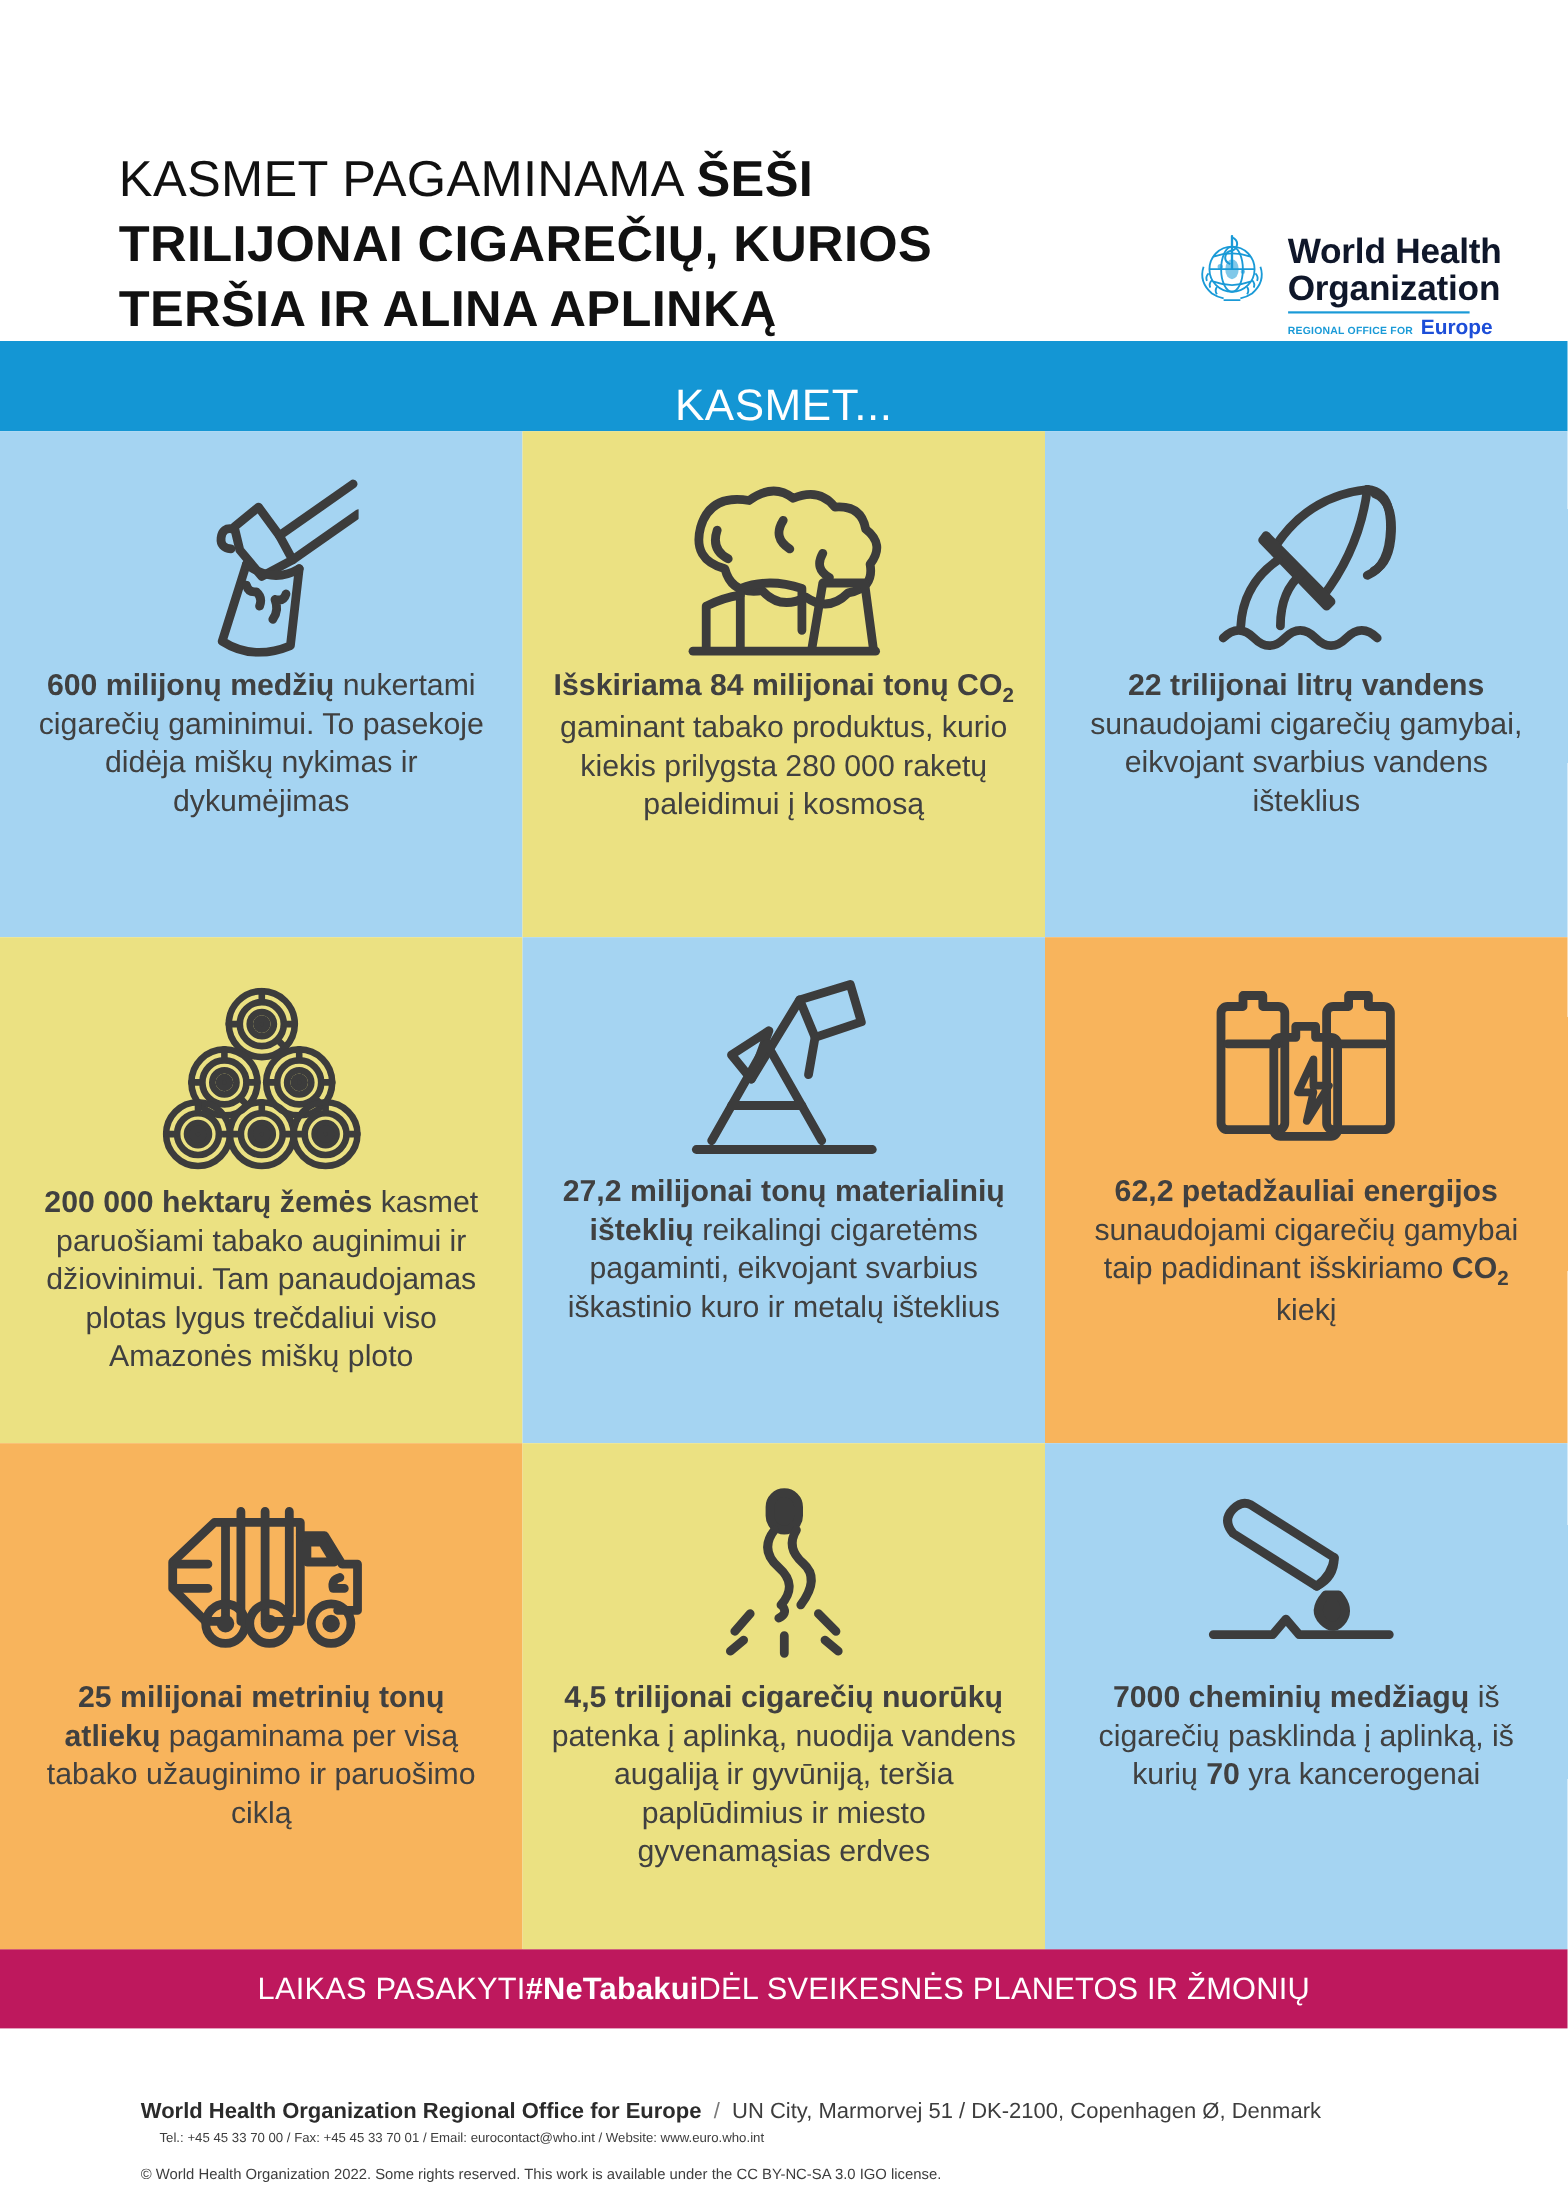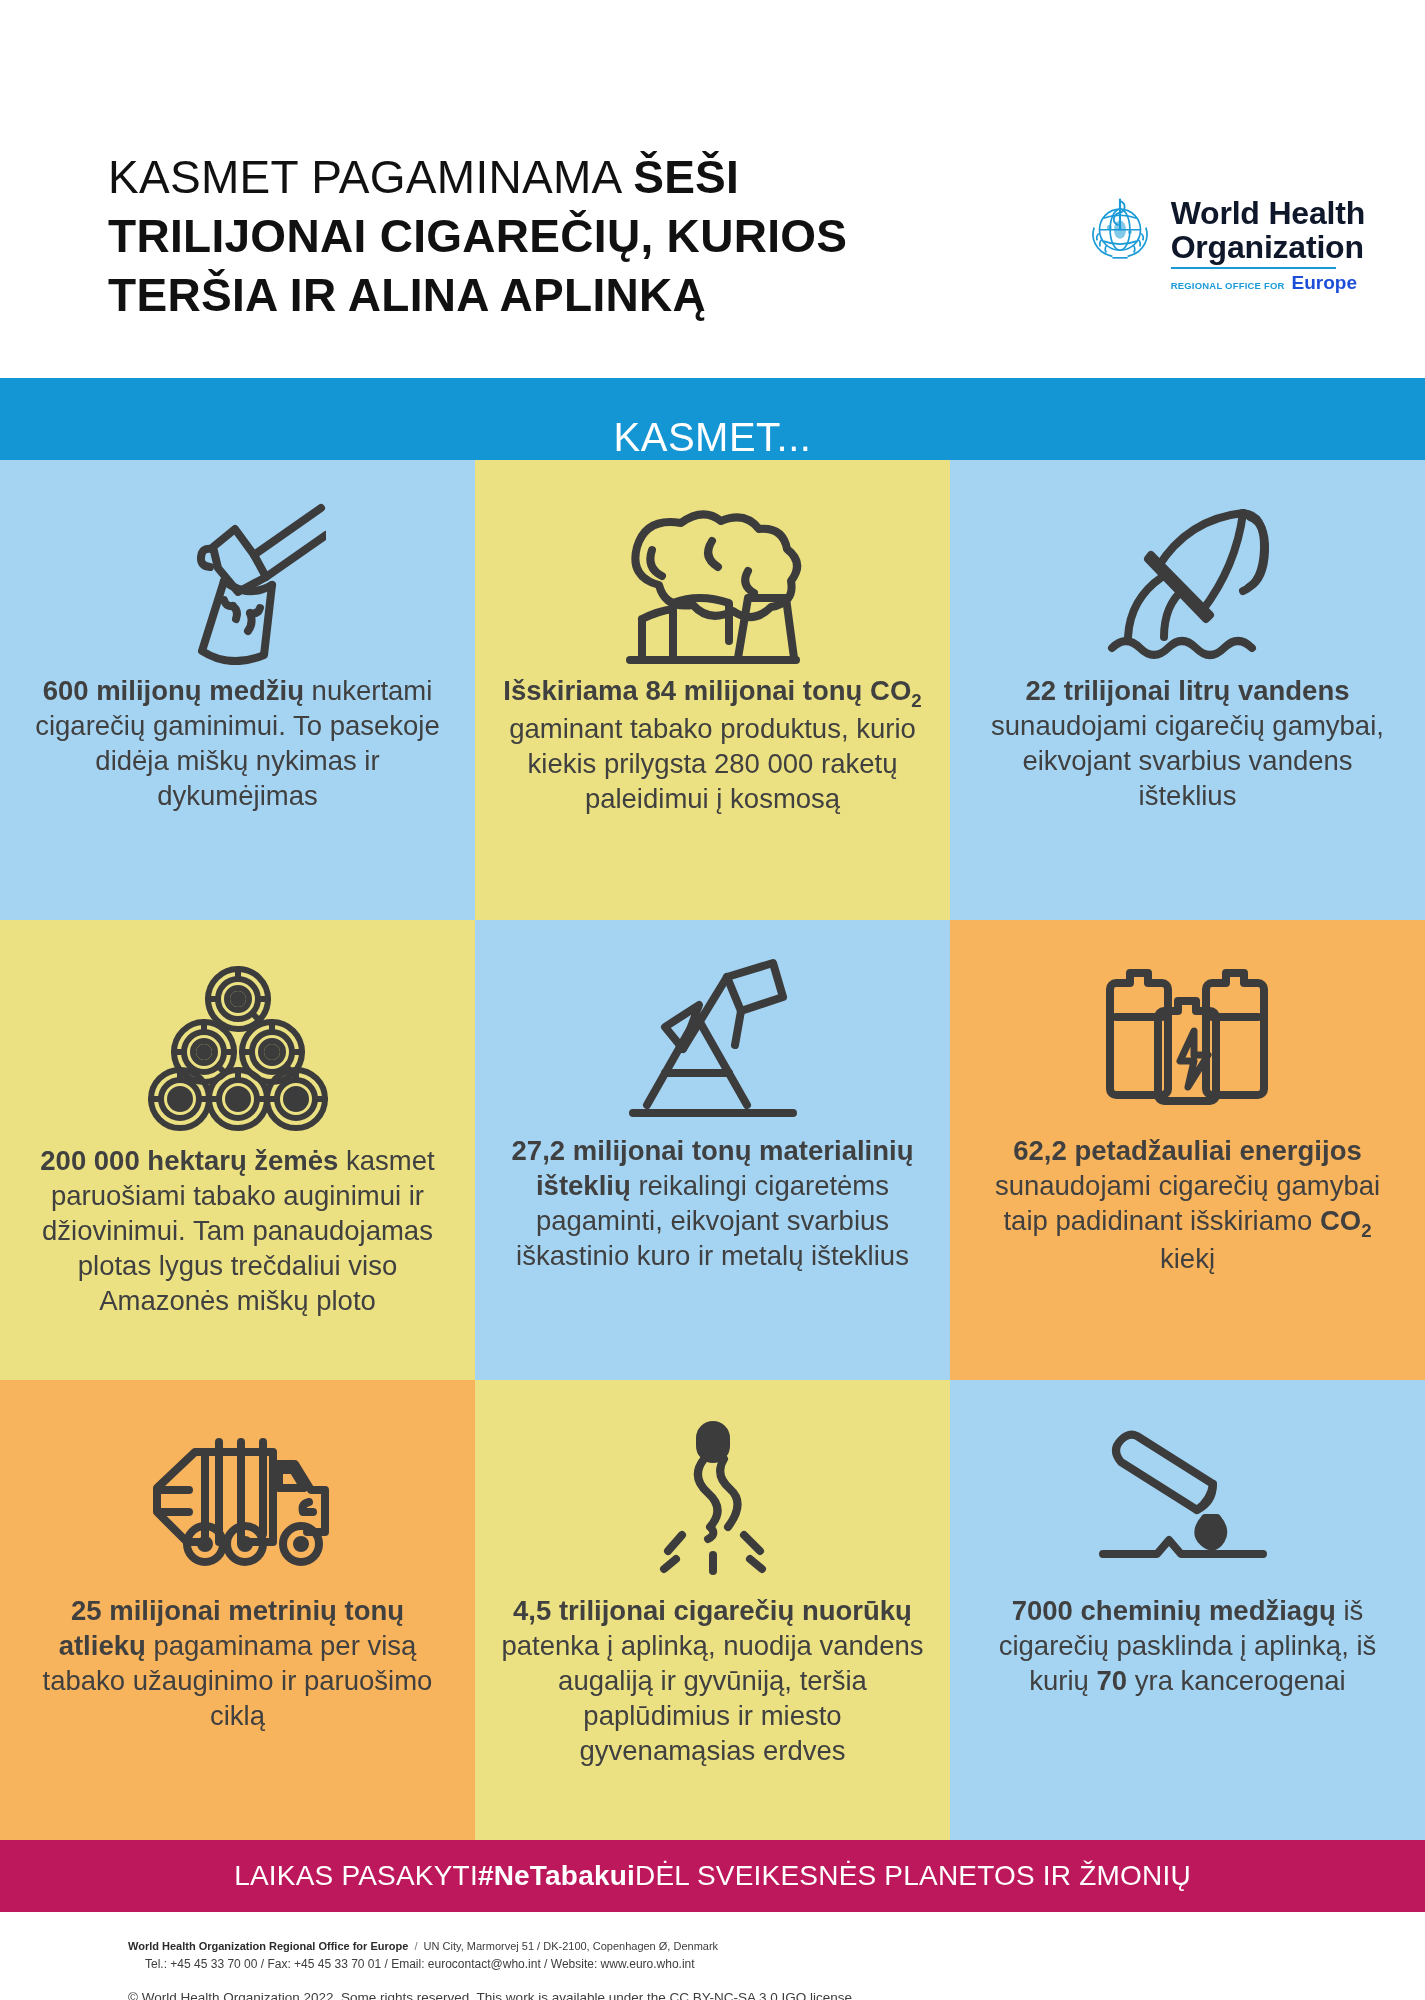--- a/index.html
+++ b/index.html
@@ -7,22 +7,22 @@
     width:1425px;height:2000px;
     font-family:"Liberation Sans", sans-serif;
     -webkit-font-smoothing:antialiased;
     overflow:hidden;
   }
   .poster{position:relative;width:1425px;height:2000px;background:#fff;box-sizing:border-box;}
 
   
   .header{
     position:relative;
-    height:378px;
-    display:flex;align-items:center;justify-content:space-between;
+    height:310px;
+    display:flex;align-items:flex-end;justify-content:space-between;
     padding:95px 60px 0 108px;box-sizing:border-box;
   }
   .title{
     font-size:46px;line-height:1.28;color:#111;
     letter-spacing:0.3px;max-width:880px;margin:0;
     font-weight:400;
   }
   .title b{font-weight:700;}
 
   
@@ -64,21 +64,21 @@
   
   .green{
     background:#be185d;height:72px;
     display:flex;align-items:center;justify-content:center;
     color:#fff;font-size:28px;letter-spacing:0.2px;
   }
   .green b{font-weight:700;}
 
   
   .footer{padding:26px 0 0 128px;color:#3d3d3d;}
-  .footer .line1{font-size:11px;line-height:1.5;}
+  .footer .line1{font-size:20px;line-height:1.5;margin-top:34px;}
   .footer .line1 b{font-weight:700;color:#2b2b2b;}
   .footer .line2{font-size:12px;line-height:1.5;margin-left:17px;}
   .footer .lic{font-size:13.5px;margin-top:17px;color:#3d3d3d;}
   .sep{color:#7a7a7a;}
 </style>
 </head>
 <body>
 
 <div class="poster">
 

